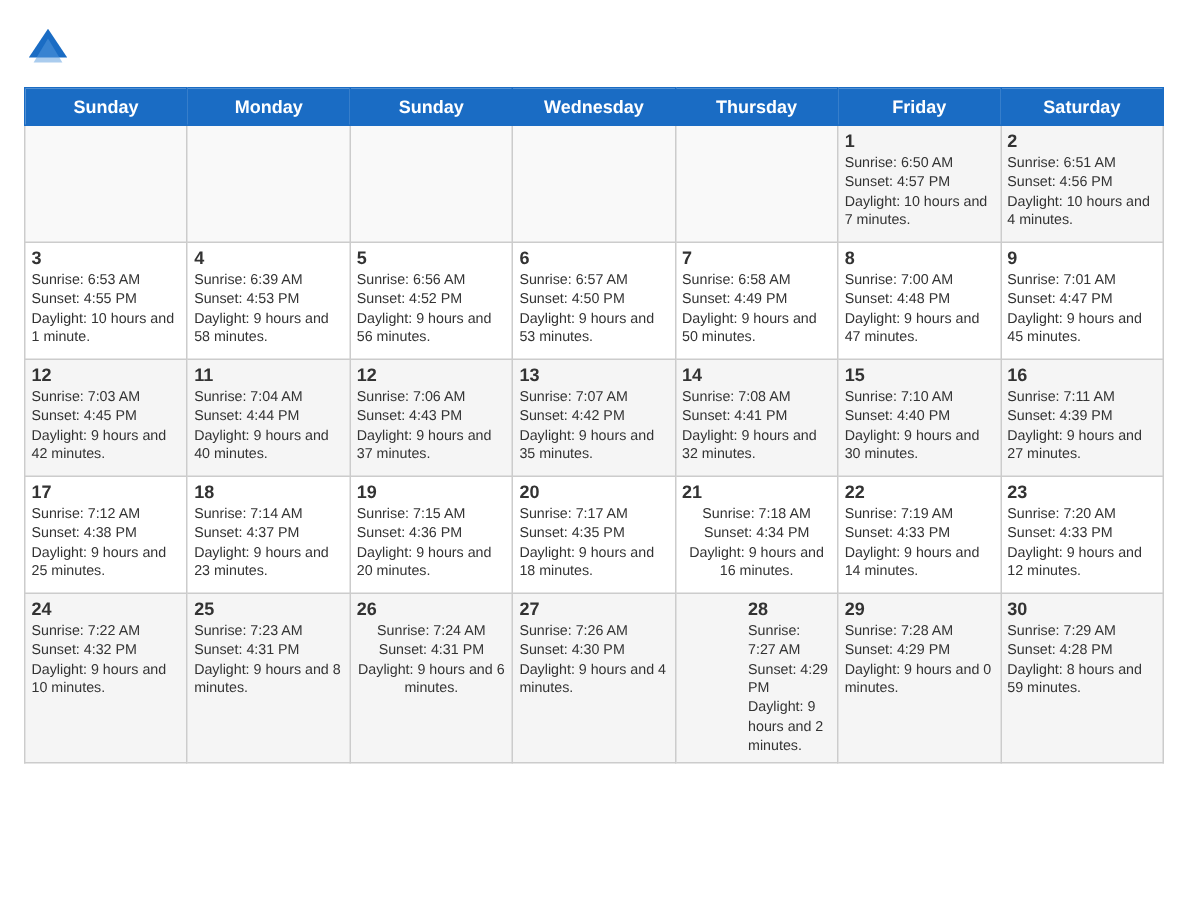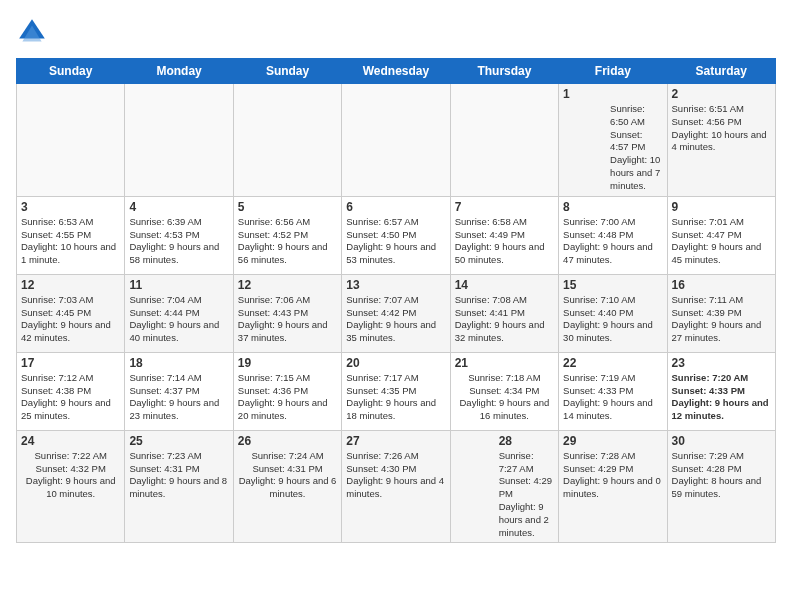--- a/index.html
+++ b/index.html
@@ -133,21 +133,21 @@
     </thead>
     <tbody id="calendar-body">
     <tr>
           <td class="empty"></td>
           <td class="empty"></td>
           <td class="empty"></td>
           <td class="empty"></td>
           <td class="empty"></td>
           <td style="background: rgb(245, 245, 245);">
             <span class="day-num">1</span>
-            <div class="day-info" style="white-space: pre-line; margin-left: 47px;">Sunrise: 6:50 AM
+            <div class="day-info" style="white-space: pre-line;">Sunrise: 6:50 AM
 Sunset: 4:57 PM
 Daylight: 10 hours and 7 minutes.</div>
           </td>
           <td style="background: rgb(245, 245, 245);">
             <span class="day-num">2</span>
             <div class="day-info" style="white-space: pre-line;">Sunrise: 6:51 AM
 Sunset: 4:56 PM
 Daylight: 10 hours and 4 minutes.</div>
           </td>
         </tr>
@@ -271,29 +271,29 @@
 Daylight: 9 hours and 16 minutes.</div>
           </td>
           <td style="background: rgb(255, 255, 255);">
             <span class="day-num">22</span>
             <div class="day-info" style="white-space: pre-line;">Sunrise: 7:19 AM
 Sunset: 4:33 PM
 Daylight: 9 hours and 14 minutes.</div>
           </td>
           <td style="background: rgb(255, 255, 255);">
             <span class="day-num">23</span>
-            <div class="day-info" style="white-space: pre-line; font-weight: bold;">Sunrise: 7:20 AM
+            <div class="day-info" style="white-space: pre-line;">Sunrise: 7:20 AM
 Sunset: 4:33 PM
 Daylight: 9 hours and 12 minutes.</div>
           </td>
         </tr>
         <tr>
           <td style="background: rgb(245, 245, 245);">
             <span class="day-num">24</span>
-            <div class="day-info" style="white-space: pre-line; text-align: center;">Sunrise: 7:22 AM
+            <div class="day-info" style="white-space: pre-line;">Sunrise: 7:22 AM
 Sunset: 4:32 PM
 Daylight: 9 hours and 10 minutes.</div>
           </td>
           <td style="background: rgb(245, 245, 245);">
             <span class="day-num">25</span>
             <div class="day-info" style="white-space: pre-line;">Sunrise: 7:23 AM
 Sunset: 4:31 PM
 Daylight: 9 hours and 8 minutes.</div>
           </td>
           <td style="background: rgb(245, 245, 245);">

